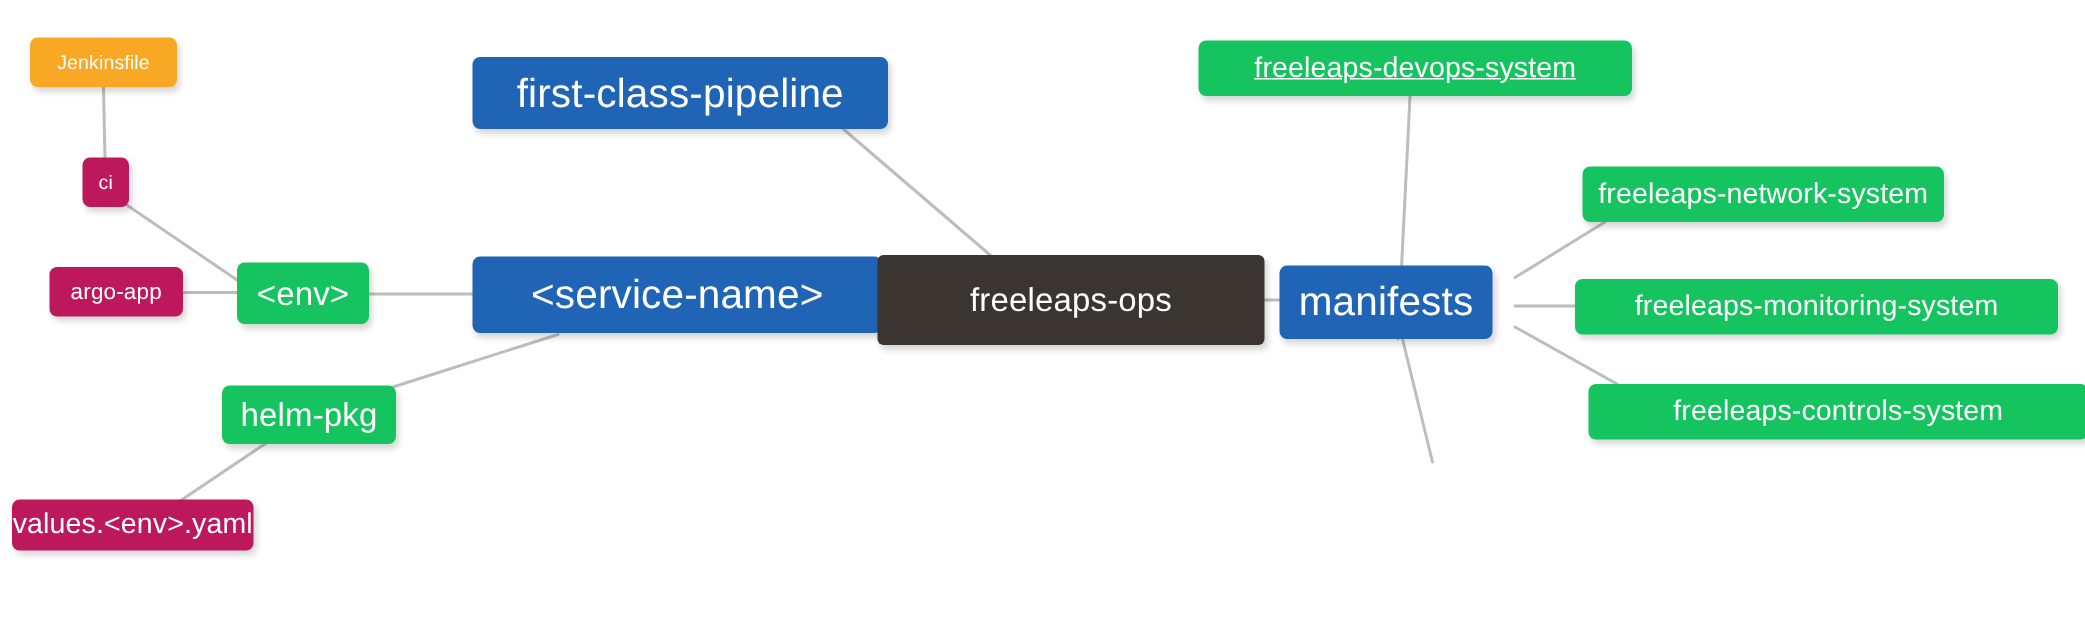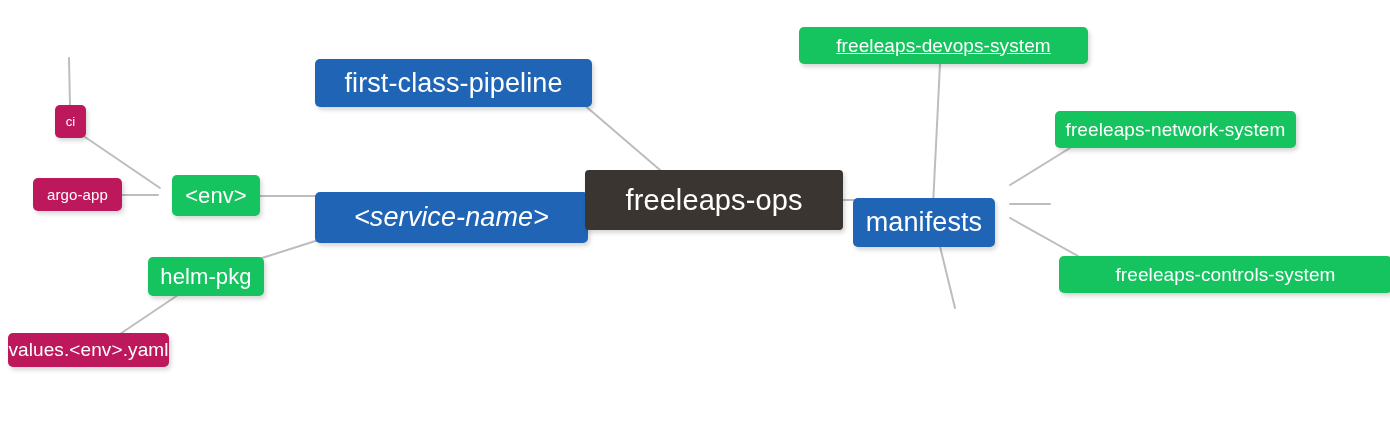--- a/index.html
+++ b/index.html
@@ -46,32 +46,31 @@
     letter-spacing: 0.1px;
     user-select: none;
   }
   .node-root {
     background: #3b3531;
     font-size: 31px;
     border-radius: 4px;
   }
   .node-blue {
     background: #1f64b5;
-    margin-top: 21px;
   }
   .node-green {
     background: #16c45f;
   }
   .node-orange {
     background: #f9a825;
   }
   .node-red {
     background: #be185d;
   }
-  .size-xl { font-size: 29px; }
+  .size-xl { font-size: 22px; }
   .size-lg { font-size: 27px; }
   .size-md { font-size: 22px; }
   .size-sm { font-size: 19px; }
   .size-xs { font-size: 15px; }
   .size-xxs { font-size: 13px; }
 </style>
 </head>
 <body>
 
 <div id="mindmap-canvas">
@@ -100,40 +99,42 @@
 
     <path class="edge" d="M 1010 185 L 1070 148"></path>
 
     <path class="edge" d="M 1010 204 L 1050 204"></path>
 
     <path class="edge" d="M 1010 218 L 1078 256"></path>
 
     <path class="edge" d="M 935 226 L 955 308"></path>
   </svg>
 
+  <div class="node node-orange size-xxs" style="left:20px; top:25px; width:98px; height:33px;">Jenkinsfile</div>
 
   <div class="node node-red size-xxs" style="left:55px; top:105px; width:31px; height:33px;">ci</div>
 
   <div class="node node-red size-xs" style="left:33px; top:178px; width:89px; height:33px;">argo-app</div>
 
-  <div class="node node-green size-md" style="left:172px; top:175px; width:88px; height:41px;">&lt;env&gt;</div>
+  <div class="node node-green size-md" style="left:158px; top:175px; width:88px; height:41px;">&lt;env&gt;</div>
 
   <div class="node node-green size-md" style="left:148px; top:257px; width:116px; height:39px;">helm-pkg</div>
 
   <div class="node node-red size-sm" style="left:8px; top:333px; width:161px; height:34px;">values.&lt;env&gt;.yaml</div>
 
   <div class="node node-blue size-lg" style="left:315px; top:38px; width:277px; height:48px;">first-class-pipeline</div>
 
-  <div class="node node-blue size-lg" style="left:315px; top:171px; width:273px; height:51px;font-style:italic;">&lt;service-name&gt;</div>
+  <div class="node node-blue size-lg" style="left:315px; top:171px; width:273px; height:51px;">&lt;service-name&gt;</div>
 
   <div class="node node-root size-xl" style="left:585px; top:170px; width:258px; height:60px;">freeleaps-ops</div>
 
   <div class="node node-blue size-lg" style="left:853px; top:177px; width:142px; height:49px;">manifests</div>
 
   <div class="node node-green size-sm" style="left:799px; top:27px; width:289px; height:37px;text-decoration:underline;">freeleaps-devops-system</div>
 
   <div class="node node-green size-sm" style="left:1055px; top:111px; width:241px; height:37px;">freeleaps-network-system</div>
 
+  <div class="node node-green size-sm" style="left:1050px; top:186px; width:322px; height:37px;">freeleaps-monitoring-system</div>
 
   <div class="node node-green size-sm" style="left:1059px; top:256px; width:333px; height:37px;">freeleaps-controls-system</div>
 
 
 </div>
 
 </body></html>

